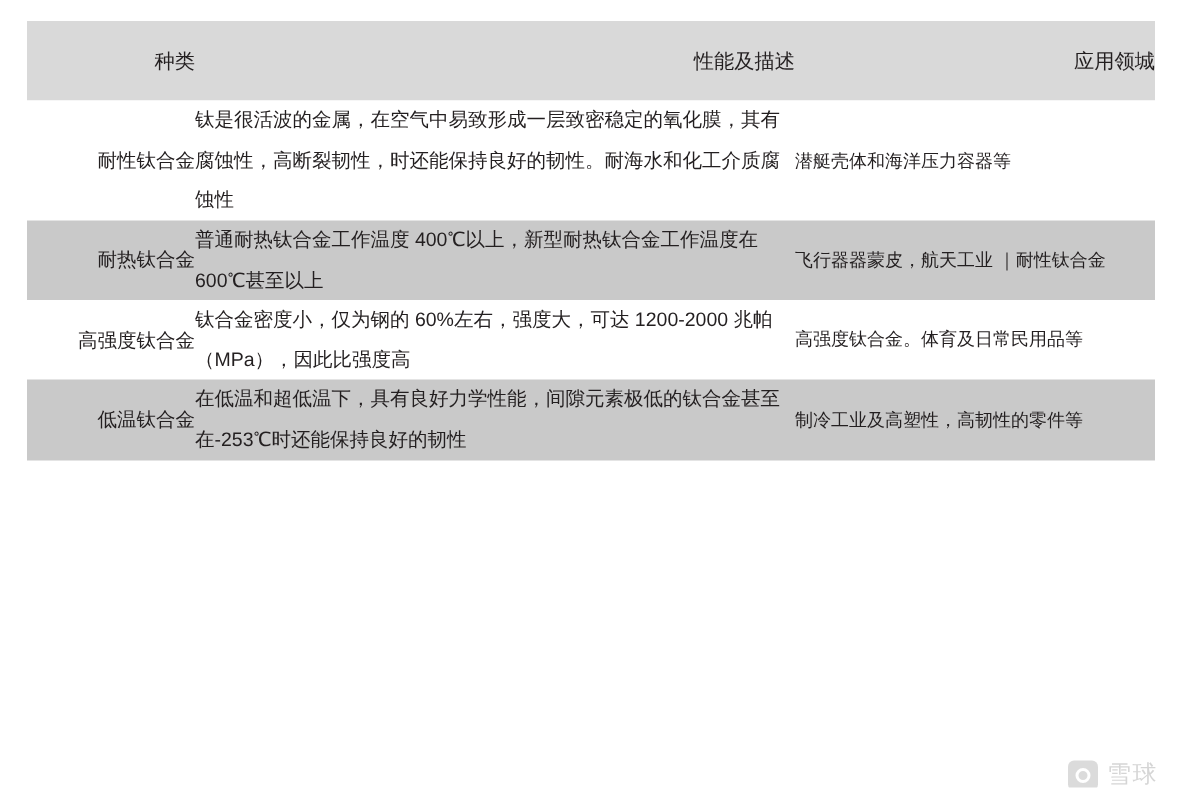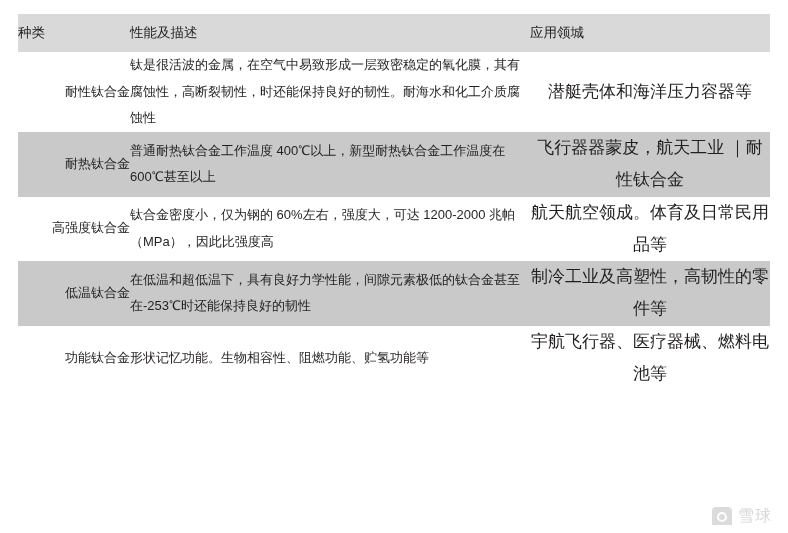--- a/index.html
+++ b/index.html
@@ -38,25 +38,25 @@
   }
   table.tbl td, table.tbl th {
     vertical-align: middle;
     padding: 0;
     border: none;
   }
   thead tr {
     background: #d9d9d9;
   }
   thead th {
-    height: 38px;
+    height: 53px;
     font-size: 13.5px;
     font-weight: normal;
     color: #231f20;
-    text-align: left;
+    text-align: right;
     border-top: 2px solid #c00000;
     border-bottom: 1px solid #bfbfbf;
   }
   .col1 { width: 112px; }
   .col2 { width: 400px; }
   .col3 { width: 240px; }
 
   tbody tr.shade { background: #c9c9c9; }
   tbody tr.plain { background: #ffffff; }
 
@@ -66,22 +66,22 @@
     line-height: 1.9;
     padding: 6px 6px;
   }
   td.c2 {
     text-align: left;
     font-size: 13px;
     line-height: 2.05;
     padding: 10px 14px 10px 14px;
   }
   td.c3 {
-    text-align: center;
-    font-size: 17px;
+    text-align: left;
+    font-size: 12px;
     line-height: 1.9;
     padding: 8px 10px 8px 10px;
   }
   .lastrow td { border-bottom: none; }
 
   .watermark {
     position: absolute;
     right: 16px;
     bottom: 6px;
     display: flex;
@@ -148,31 +148,26 @@
         <td class="c3">潜艇壳体和海洋压力容器等</td>
       </tr>
       <tr class="shade">
         <td class="c1">耐热钛合金</td>
         <td class="c2">普通耐热钛合金工作温度 400℃以上，新型耐热钛合金工作温度在 600℃甚至以上</td>
         <td class="c3">飞行器器蒙皮，航天工业 ｜耐性钛合金</td>
       </tr>
       <tr class="plain">
         <td class="c1">高强度钛合金</td>
         <td class="c2">钛合金密度小，仅为钢的 60%左右，强度大，可达 1200-2000 兆帕（MPa），因此比强度高</td>
-        <td class="c3">航天航空领成。体育及日常民用品等</td>
+        <td class="c3">高强度钛合金。体育及日常民用品等</td>
       </tr>
       <tr class="shade">
         <td class="c1">低温钛合金</td>
         <td class="c2">在低温和超低温下，具有良好力学性能，间隙元素极低的钛合金甚至在-253℃时还能保持良好的韧性</td>
         <td class="c3">制冷工业及高塑性，高韧性的零件等</td>
-      </tr>
-      <tr class="plain lastrow">
-        <td class="c1">功能钛合金</td>
-        <td class="c2">形状记忆功能。生物相容性、阻燃功能、贮氢功能等</td>
-        <td class="c3">宇航飞行器、医疗器械、燃料电池等</td>
       </tr>
     </tbody>
   </table>
 
   <div class="watermark">
     <div class="wm-logo"></div>
     <div class="wm-text">雪球</div>
   </div>
 
   <div class="bottom-fade"></div>

